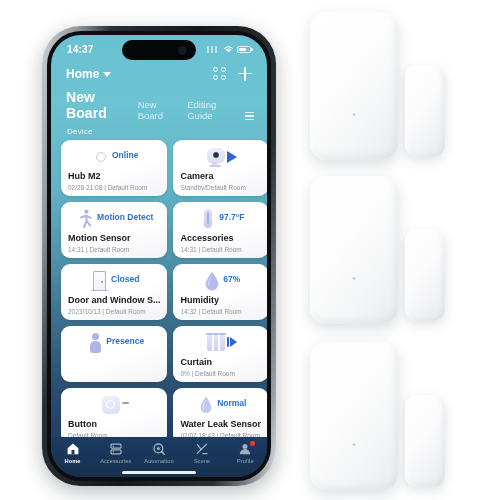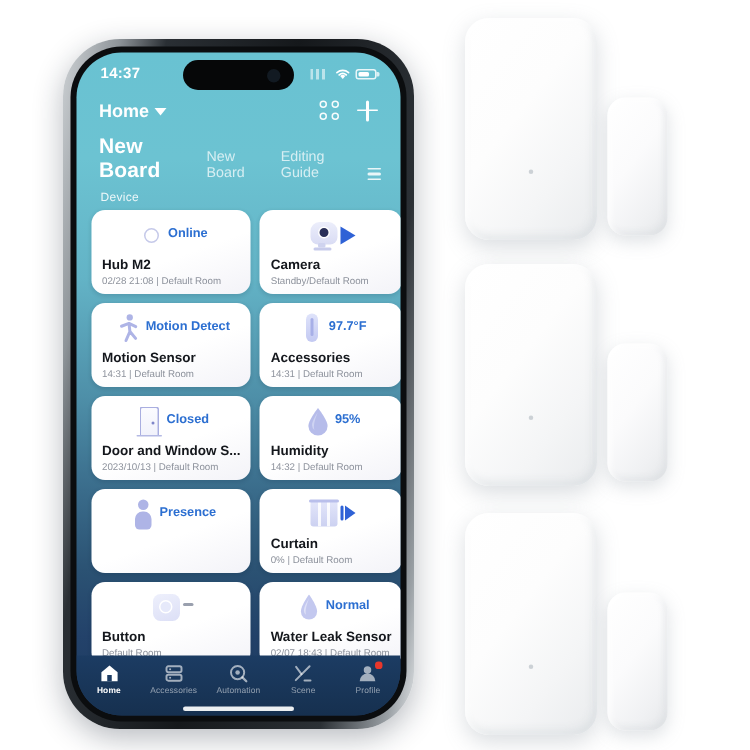--- a/index.html
+++ b/index.html
@@ -651,21 +651,21 @@
         </div>
 
         <div class="card">
           <div class="card-top">
             <span class="ic ic-drop">
               <svg width="22" height="22" viewBox="0 0 22 22">
                 <path d="M11 2 C11 2 4.6 10 4.6 14 A6.4 6.4 0 0 0 17.4 14 C17.4 10 11 2 11 2 Z" fill="#b6bcea"></path>
                 <path d="M11 4.6 C11 4.6 7 10.4 7 13.4 A4 4 0 0 0 8.6 16.6 C7.6 13.4 9.2 8.6 11 4.6 Z" fill="#ced3f2"></path>
               </svg>
             </span>
-            <span class="card-state">95%</span>
+            <span class="card-state">67%</span>
           </div>
           <div>
             <div class="card-title">Humidity</div>
             <div class="card-sub">14:32 | Default Room</div>
           </div>
         </div>
 
         <div class="card">
           <div class="card-top">
             <span class="ic">

